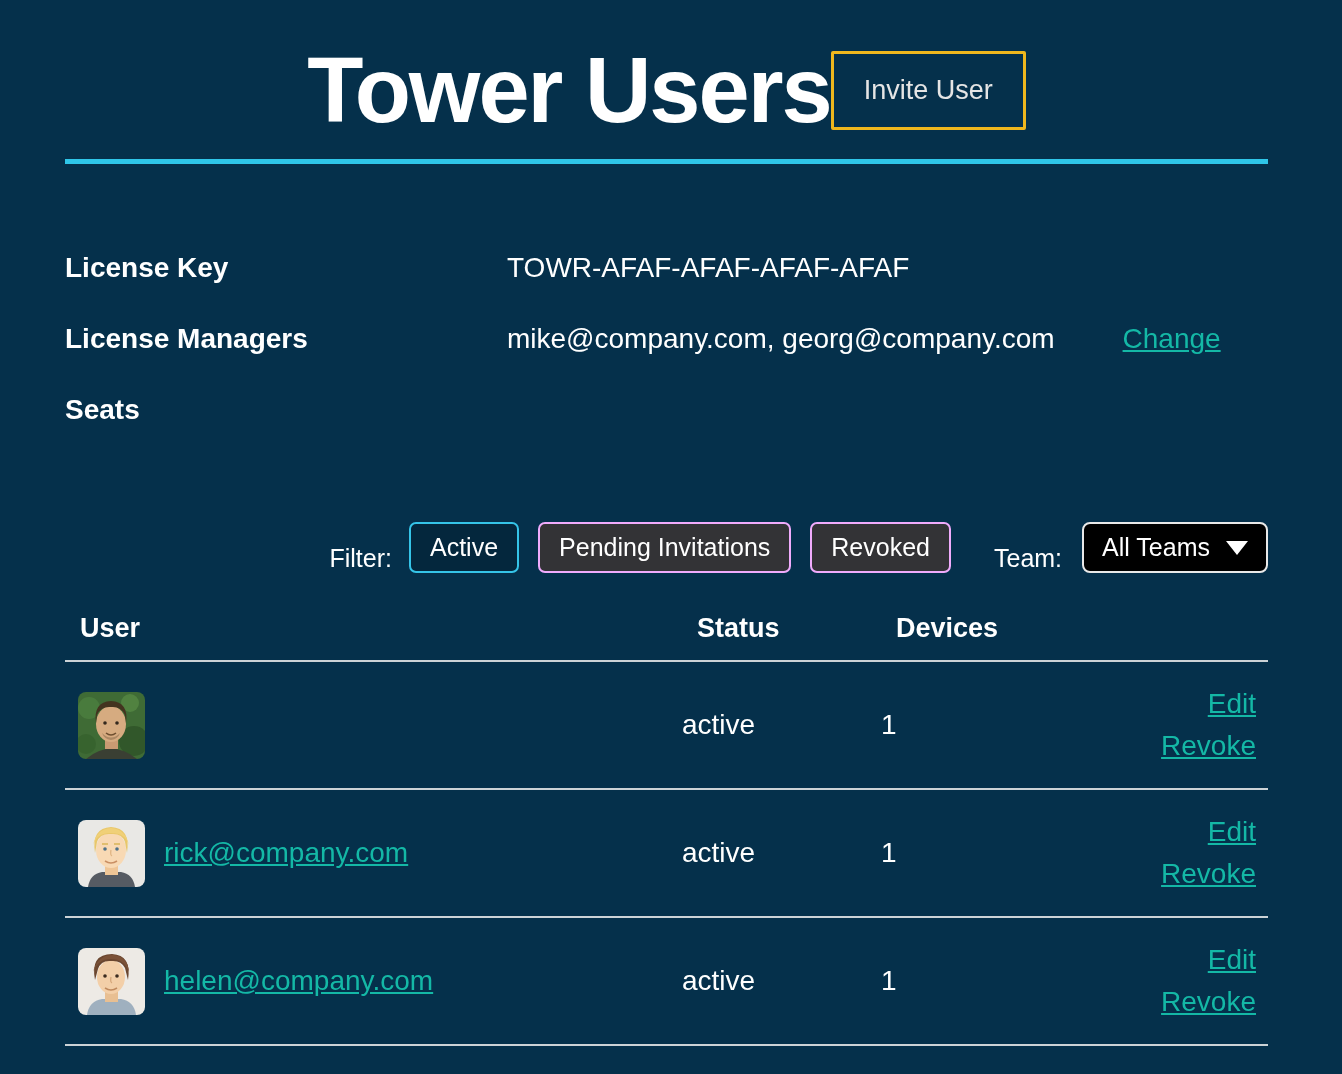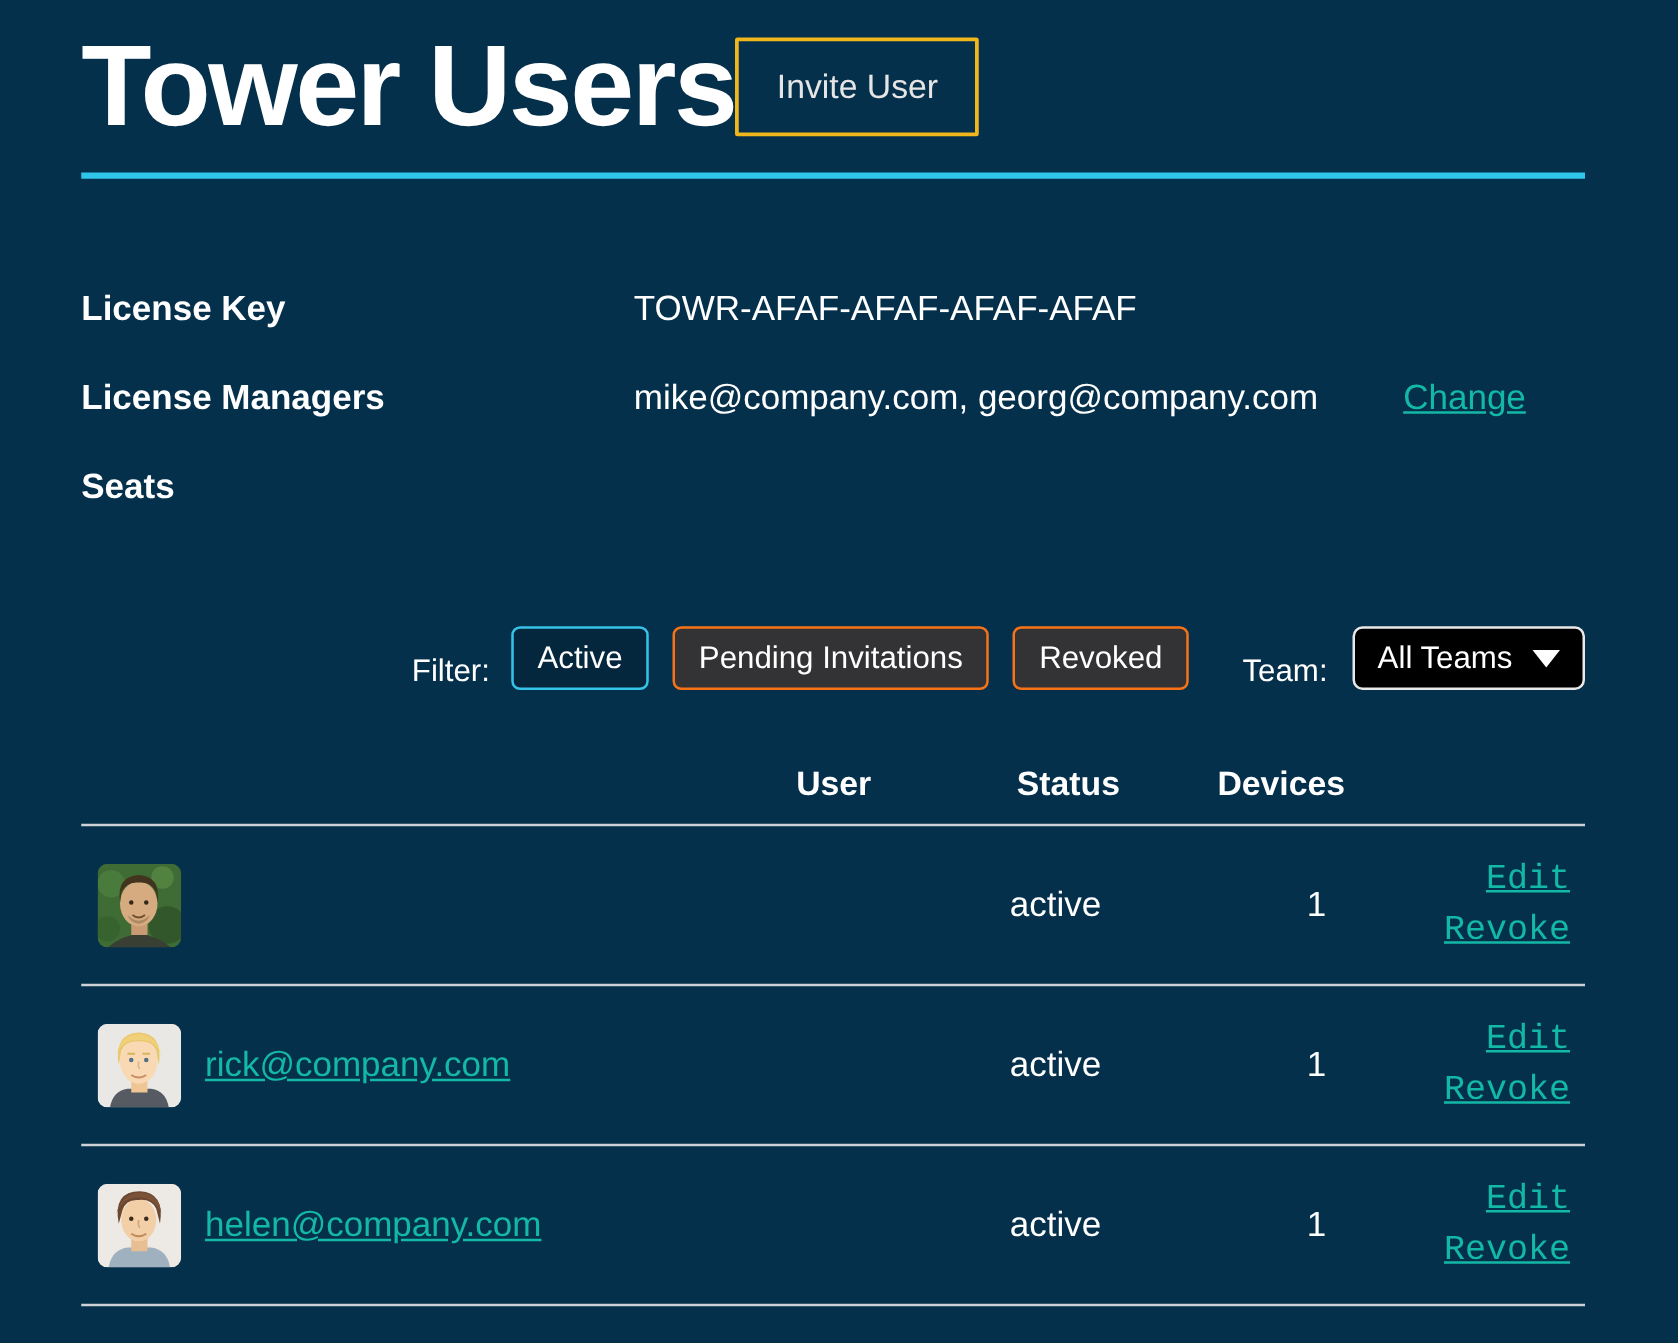--- a/index.html
+++ b/index.html
@@ -6,22 +6,22 @@
   html,body { width:1342px; height:1074px; overflow:hidden; }
   body {
     background:#05304b;
     color:#ffffff;
     font-family:"Liberation Sans", sans-serif;
   }
   .container { padding:0 74px 0 65px; }
 
   
   .header-row {
-    display:flex; justify-content:flex-start; align-items:center;
-    margin-top:19px;
+    display:flex; justify-content:center; align-items:center;
+    margin-top:40px;
   }
   .page-title {
     font-size:92px; font-weight:bold; letter-spacing:-2px; line-height:1.1;
     color:#ffffff;
   }
   .invite-btn {
     background:transparent;
     border:3px solid #f0b71d;
     border-radius:2px;
     color:#e5e5e5;
@@ -57,38 +57,38 @@
     font-size:25px; color:#ffffff;
     padding:9px 19px; border-radius:7px;
     margin-right:19px; cursor:pointer;
   }
   .pill-btn.selected {
     background:rgba(0,0,0,0.18);
     border:2px solid #35c4e8;
   }
   .pill-btn.unselected {
     background:#333336;
-    border:2px solid #f97316;
+    border:2px solid #f0abfc;
   }
   .team-label { margin-left:24px; margin-right:20px; }
   .team-dropdown {
     background:#000000; border:2px solid #e9e9e9; border-radius:8px;
     color:#ffffff; font-size:25px; padding:9px 18px;
     display:flex; align-items:center; cursor:pointer; margin-right:0;
   }
   .caret {
     display:inline-block; margin-left:16px;
     width:0; height:0;
     border-left:11px solid transparent;
     border-right:11px solid transparent;
     border-top:14px solid #ffffff;
   }
 
   
-  .user-table { margin-top:60px;text-align:right; }
+  .user-table { margin-top:40px; }
   .t-row {
     display:grid;
     grid-template-columns:617px 199px 180px 1fr;
     align-items:center;
   }
   .t-head {
     font-weight:bold; font-size:27px;
     padding:0 0 16px 15px;
     border-bottom:2px solid #ccd2d6;
   }
@@ -99,21 +99,21 @@
   }
   .user-cell { display:flex; align-items:center; padding-left:13px; }
   .avatar {
     width:67px; height:67px; border-radius:8px; overflow:hidden; flex-shrink:0;
   }
   .avatar svg { display:block; }
   .email-link { margin-left:19px; font-size:28px; }
   .status-cell, .devices-cell { font-size:28px; color:#ffffff; }
   .actions-cell {
     display:flex; flex-direction:column; align-items:flex-end;
-    gap:10px; padding-right:12px; font-size:28px;font-family:Liberation Mono, monospace;
+    gap:10px; padding-right:12px; font-size:28px;
   }
 </style>
 </head>
 <body>
 
 <div class="container">
 
   <div class="header-row">
     <div class="page-title">Tower Users</div>
     <button class="invite-btn">Invite User</button>

